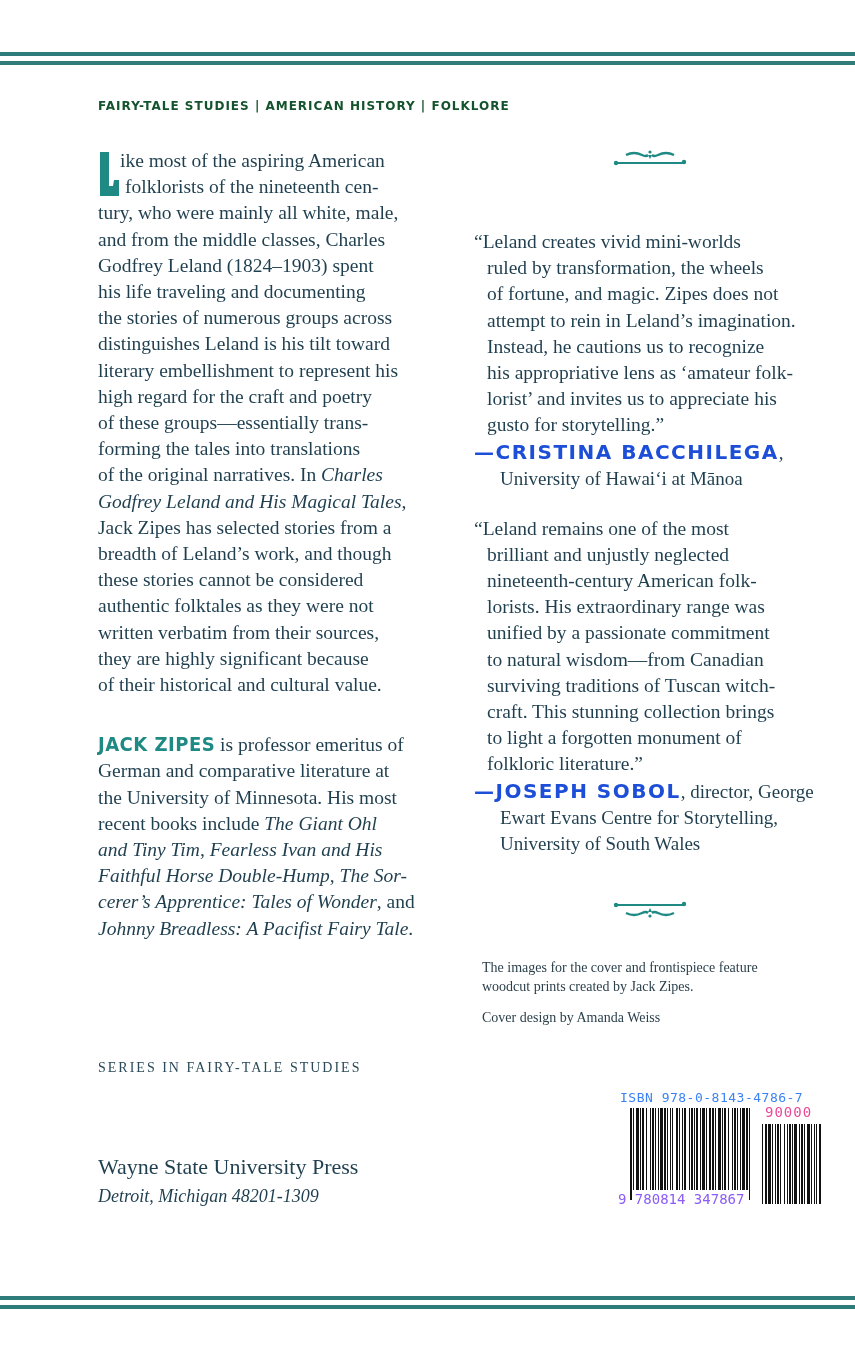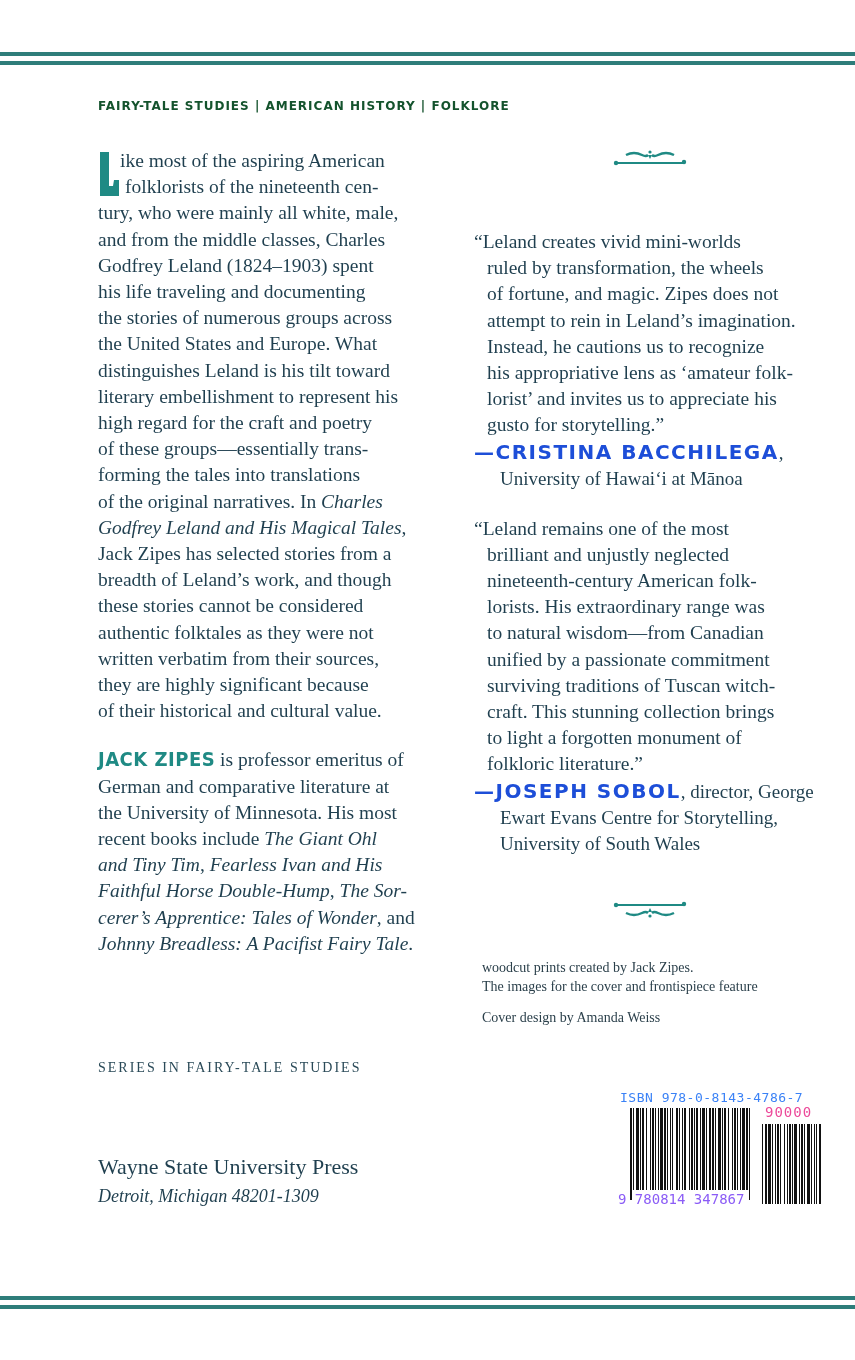--- a/index.html
+++ b/index.html
@@ -5,21 +5,21 @@
   html,body{margin:0;padding:0;background:#ffffff;}
   body{width:855px;height:1360px;position:relative;overflow:hidden;color:#1f3f4f;font-family:"Liberation Serif","DejaVu Serif",serif;}
   .rule{position:absolute;left:0;width:855px;height:4px;background:#2e7d7a;}
   .cats{position:absolute;left:98px;top:99px;font-family:"DejaVu Sans","Liberation Sans",sans-serif;font-weight:bold;font-size:12px;letter-spacing:1px;color:#14532d;text-align:right;}
   .col-left{position:absolute;left:98px;top:148px;width:360px;}
   .para{font-size:19.5px;line-height:26.2px;}
   .para .ln{display:block;white-space:nowrap;}
   .dropcap{position:absolute;left:0;top:4px;width:22px;height:44px;}
   .indent{padding-left:27px;}
   .it{font-style:italic;}
-  .bio{margin-top:22px;}
+  .bio{margin-top:33px;}
   .bio-name{font-family:"DejaVu Sans Condensed","DejaVu Sans","Liberation Sans",sans-serif;font-weight:bold;color:#1f8a84;font-size:20px;letter-spacing:0.5px;}
   .series{position:absolute;left:98px;top:1060px;font-size:14px;letter-spacing:2px;color:#2a4a58;}
   .press{position:absolute;left:98px;top:1154px;font-size:22px;color:#1f3f4f;}
   .press-loc{position:absolute;left:98px;top:1186px;font-size:18px;font-style:italic;color:#1f3f4f;}
   .col-right{position:absolute;left:474px;top:185px;width:375px;margin-top:44px;}
   .quote{font-size:19.5px;line-height:26.2px;}
   .quote .ln{display:block;white-space:nowrap;padding-left:13px;}
   .quote .ln.first{padding-left:0;}
   .attrib{font-size:19px;line-height:26px;}
   .attrib .ln{display:block;white-space:nowrap;padding-left:26px;}
@@ -46,21 +46,20 @@
     <svg class="dropcap" viewBox="0 0 22 44">
       <path d="M2 0 H11 V34 H15 L16 28 H21 V44 H2 Z" fill="#1f8a84"></path>
     </svg>
     <span class="ln" style="padding-left:22px">ike most of the aspiring American</span>
     <span class="ln indent">folklorists of the nineteenth cen-</span>
     <span class="ln">tury, who were mainly all white, male,</span>
     <span class="ln">and from the middle classes, Charles</span>
     <span class="ln">Godfrey Leland (1824–1903) spent</span>
     <span class="ln">his life traveling and documenting</span>
     <span class="ln">the stories of numerous groups across</span>
-    <span class="ln">the United States and Europe. What</span>
     <span class="ln">distinguishes Leland is his tilt toward</span>
     <span class="ln">literary embellishment to represent his</span>
     <span class="ln">high regard for the craft and poetry</span>
     <span class="ln">of these groups—essentially trans-</span>
     <span class="ln">forming the tales into translations</span>
     <span class="ln"><span>of the original narratives. In </span><span class="it">Charles</span></span>
     <span class="ln"><span class="it">Godfrey Leland and His Magical Tales</span><span>,</span></span>
     <span class="ln">Jack Zipes has selected stories from a</span>
     <span class="ln">breadth of Leland’s work, and though</span>
     <span class="ln">these stories cannot be considered</span>
@@ -110,22 +109,22 @@
   <div class="attrib">
     <span class="ln first"><span class="attrib-name">—CRISTINA BACCHILEGA</span><span>,</span></span>
     <span class="ln">University of Hawai‘i at Mānoa</span>
   </div>
 
   <div class="quote" style="margin-top:24px">
     <span class="ln first">“Leland remains one of the most</span>
     <span class="ln">brilliant and unjustly neglected</span>
     <span class="ln">nineteenth-century American folk-</span>
     <span class="ln">lorists. His extraordinary range was</span>
+    <span class="ln">unified by a passionate commitment</span>
     <span class="ln">to natural wisdom—from Canadian</span>
-    <span class="ln">unified by a passionate commitment</span>
     <span class="ln">surviving traditions of Tuscan witch-</span>
     <span class="ln">craft. This stunning collection brings</span>
     <span class="ln">to light a forgotten monument of</span>
     <span class="ln">folkloric literature.”</span>
   </div>
   <div class="attrib">
     <span class="ln first"><span class="attrib-name">—JOSEPH SOBOL</span><span>, director, George</span></span>
     <span class="ln">Ewart Evans Centre for Storytelling,</span>
     <span class="ln">University of South Wales</span>
   </div>
@@ -135,22 +134,22 @@
   <path d="M4 7 H72" stroke="#1f8a84" stroke-width="2.2"></path>
   <circle cx="4" cy="7" r="2.2" fill="#1f8a84"></circle>
   <circle cx="72" cy="6" r="2.2" fill="#1f8a84"></circle>
   <path d="M14 15 Q22 19 30 15 Q34 13 36 15" stroke="#1f8a84" stroke-width="2.5" fill="none"></path>
   <path d="M62 15 Q54 19 46 15 Q42 13 40 15" stroke="#1f8a84" stroke-width="2.5" fill="none"></path>
   <path d="M36 14 L40 14 L38 10 Z" fill="#1f8a84"></path>
   <circle cx="38" cy="18" r="1.6" fill="#1f8a84"></circle>
 </svg>
 
 <div class="credits">
+  <div>The images for the cover and frontispiece feature</div>
   <div>woodcut prints created by Jack Zipes.</div>
-  <div>The images for the cover and frontispiece feature</div>
   <div class="gap">Cover design by Amanda Weiss</div>
 </div>
 
 <div class="isbn-top">ISBN 978-0-8143-4786-7</div>
 <div class="addon-num">90000</div>
 <svg class="barcode" id="barcode-svg" viewBox="0 0 205 120">
     <rect x="12" y="18" width="2" height="92" fill="#111"></rect>
     <rect x="15" y="18" width="1" height="82" fill="#111"></rect>
     <rect x="18" y="18" width="3" height="82" fill="#111"></rect>
     <rect x="22" y="18" width="1" height="82" fill="#111"></rect>

